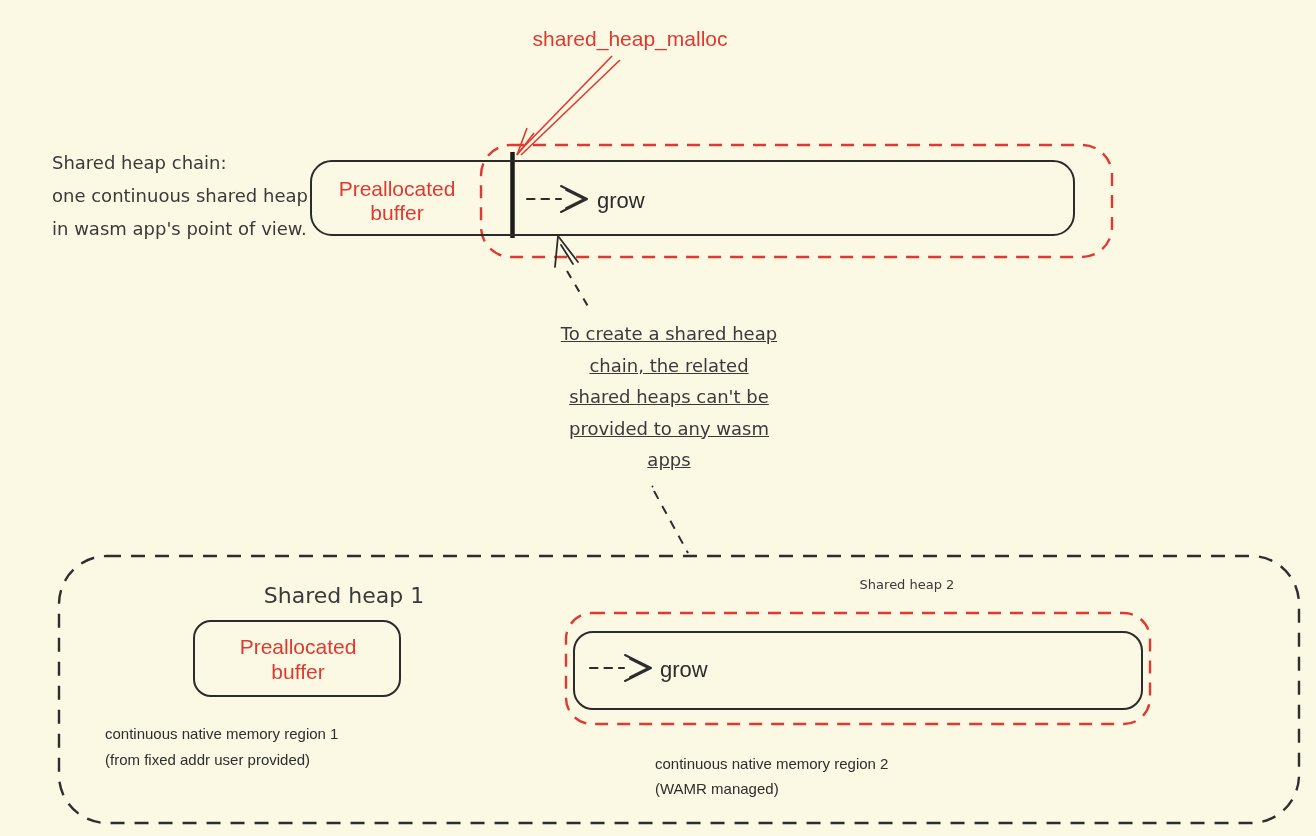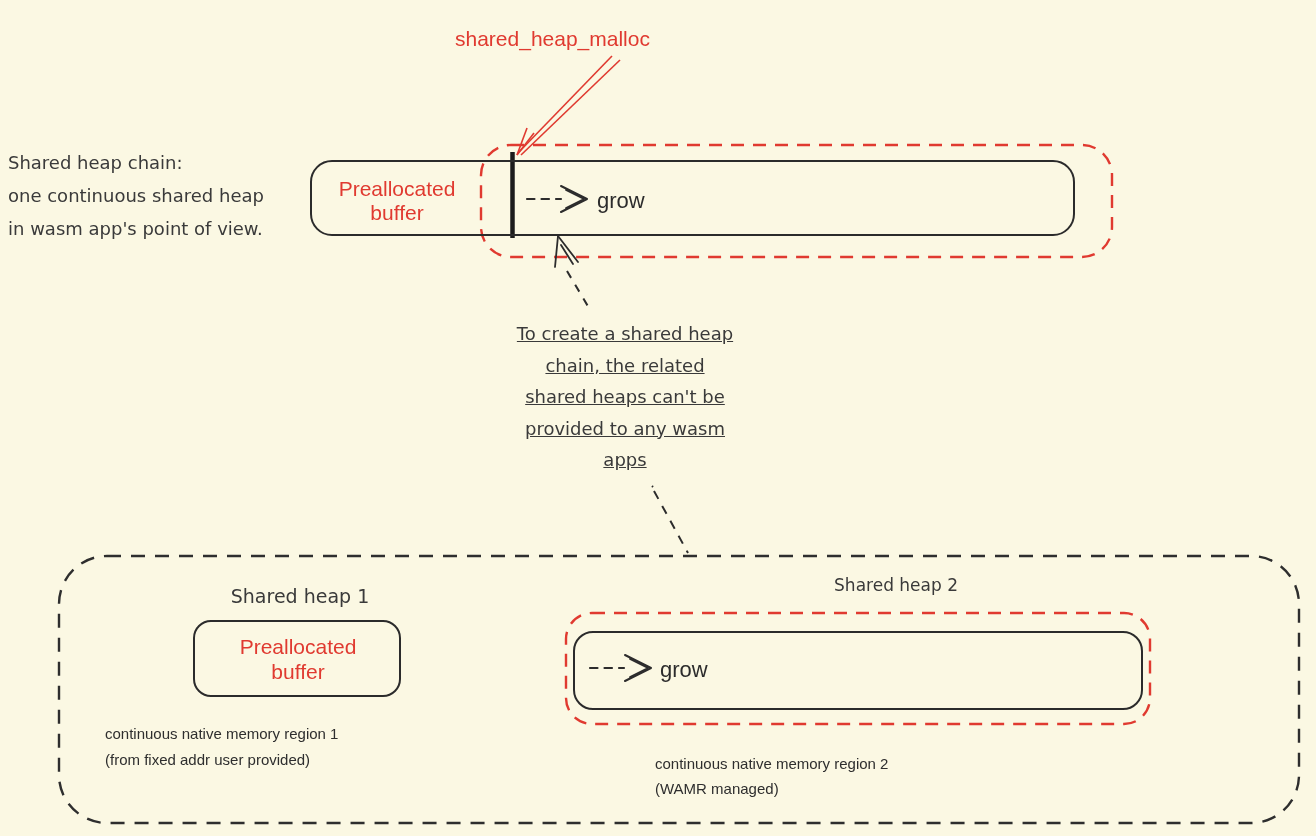--- a/index.html
+++ b/index.html
@@ -23,20 +23,21 @@
   }
   .abs { position: absolute; }
 
   
   .note {
     font-family: "DejaVu Sans", sans-serif;
     color: #3a3a3a;
     font-size: 18px;
     line-height: 33px;
     white-space: nowrap;
+    margin-left: 44px;
   }
   .note-center { text-align: center; white-space: normal; text-decoration: underline; }
 
   
   .plain {
     font-family: "Liberation Sans", sans-serif;
     color: #2c2c2c;
     white-space: nowrap;
   }
 
@@ -44,20 +45,21 @@
   .box {
     position: absolute;
     border: 2px solid #2b2b2b;
     border-radius: 22px;
     background: transparent;
     box-sizing: border-box;
   }
 
   .malloc-label {
     left: 455px; top: 27px; width: 350px;
+    text-align: center;
     font-size: 21px;
     color: #e03a30;
   }
 
   .left-note { left: 8px; top: 146px; }
 
   .bar-prealloc {
     left: 312px; top: 177px; width: 170px;
     text-align: center;
     font-size: 21px; line-height: 24px;
@@ -66,22 +68,22 @@
   }
 
   .grow1 { left: 597px; top: 188px; font-size: 22px; }
   .grow2 { left: 660px; top: 657px; font-size: 22px; }
 
   .middle-note {
     left: 470px; top: 318px; width: 310px;
     font-size: 18px; line-height: 31.5px;
   }
 
-  .heap1-title { left: 205px; top: 584px; width: 190px; text-align: center; font-size: 19px; line-height: 24px; }
-  .heap2-title { left: 768px; top: 573px; width: 190px; text-align: right; font-size: 17px; line-height: 24px; }
+  .heap1-title { left: 205px; top: 584px; width: 190px; text-align: center; font-size: 22px; line-height: 24px; }
+  .heap2-title { left: 768px; top: 573px; width: 190px; text-align: center; font-size: 13px; line-height: 24px; }
 
   .heap1-box-text {
     left: 195px; top: 634px; width: 206px;
     text-align: center;
     font-size: 21px; line-height: 25px;
     color: #e03a30;
     white-space: normal;
   }
 
   .caption {

